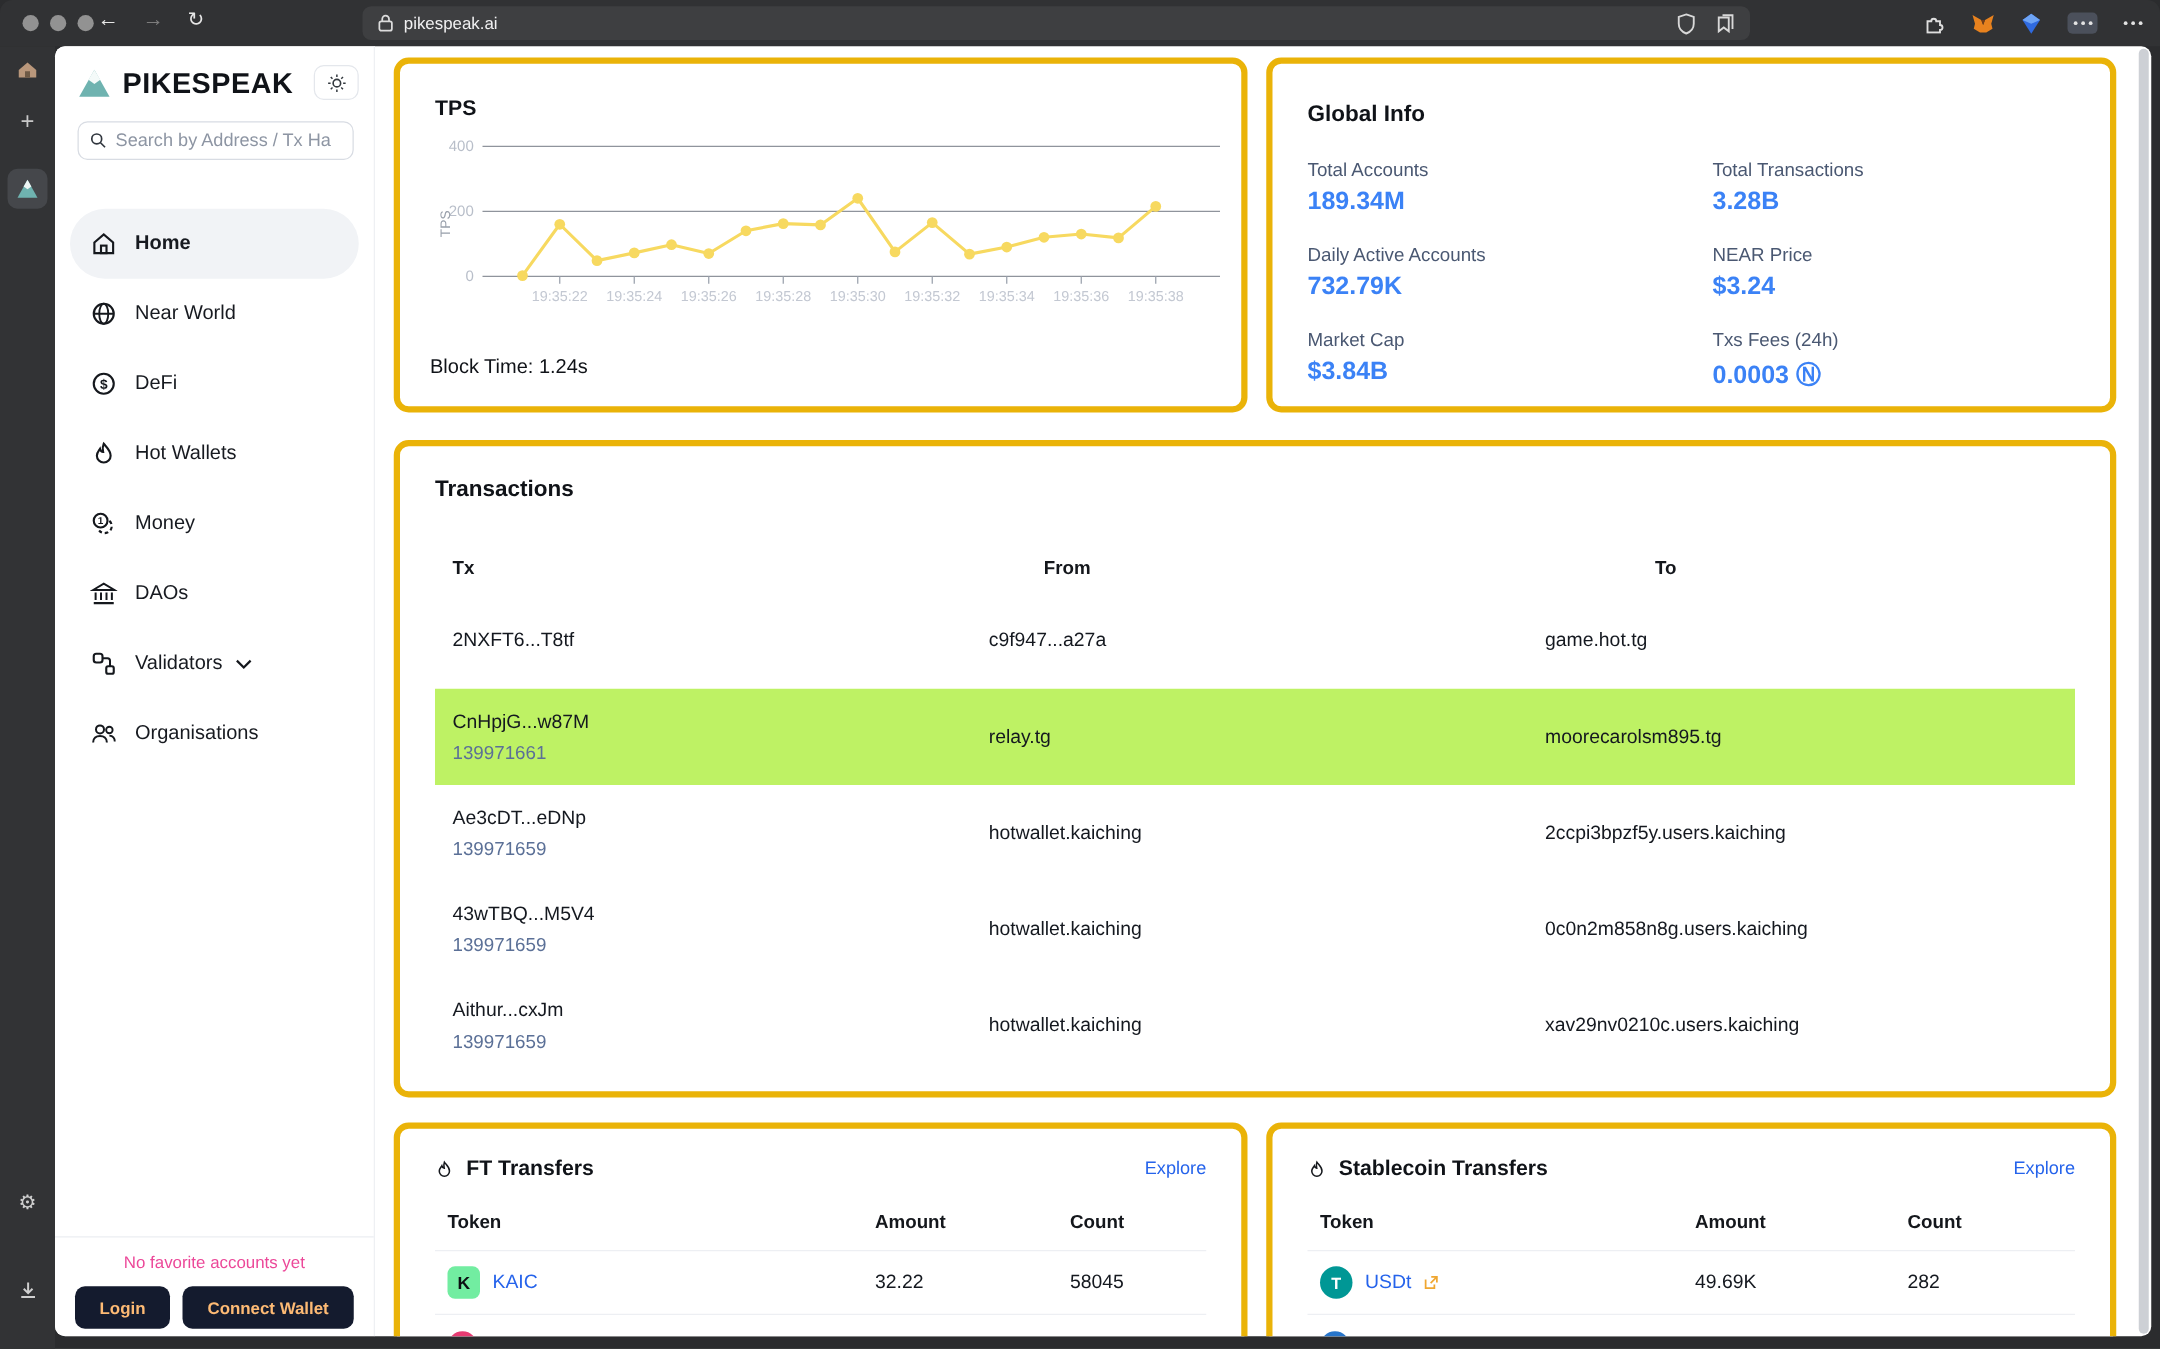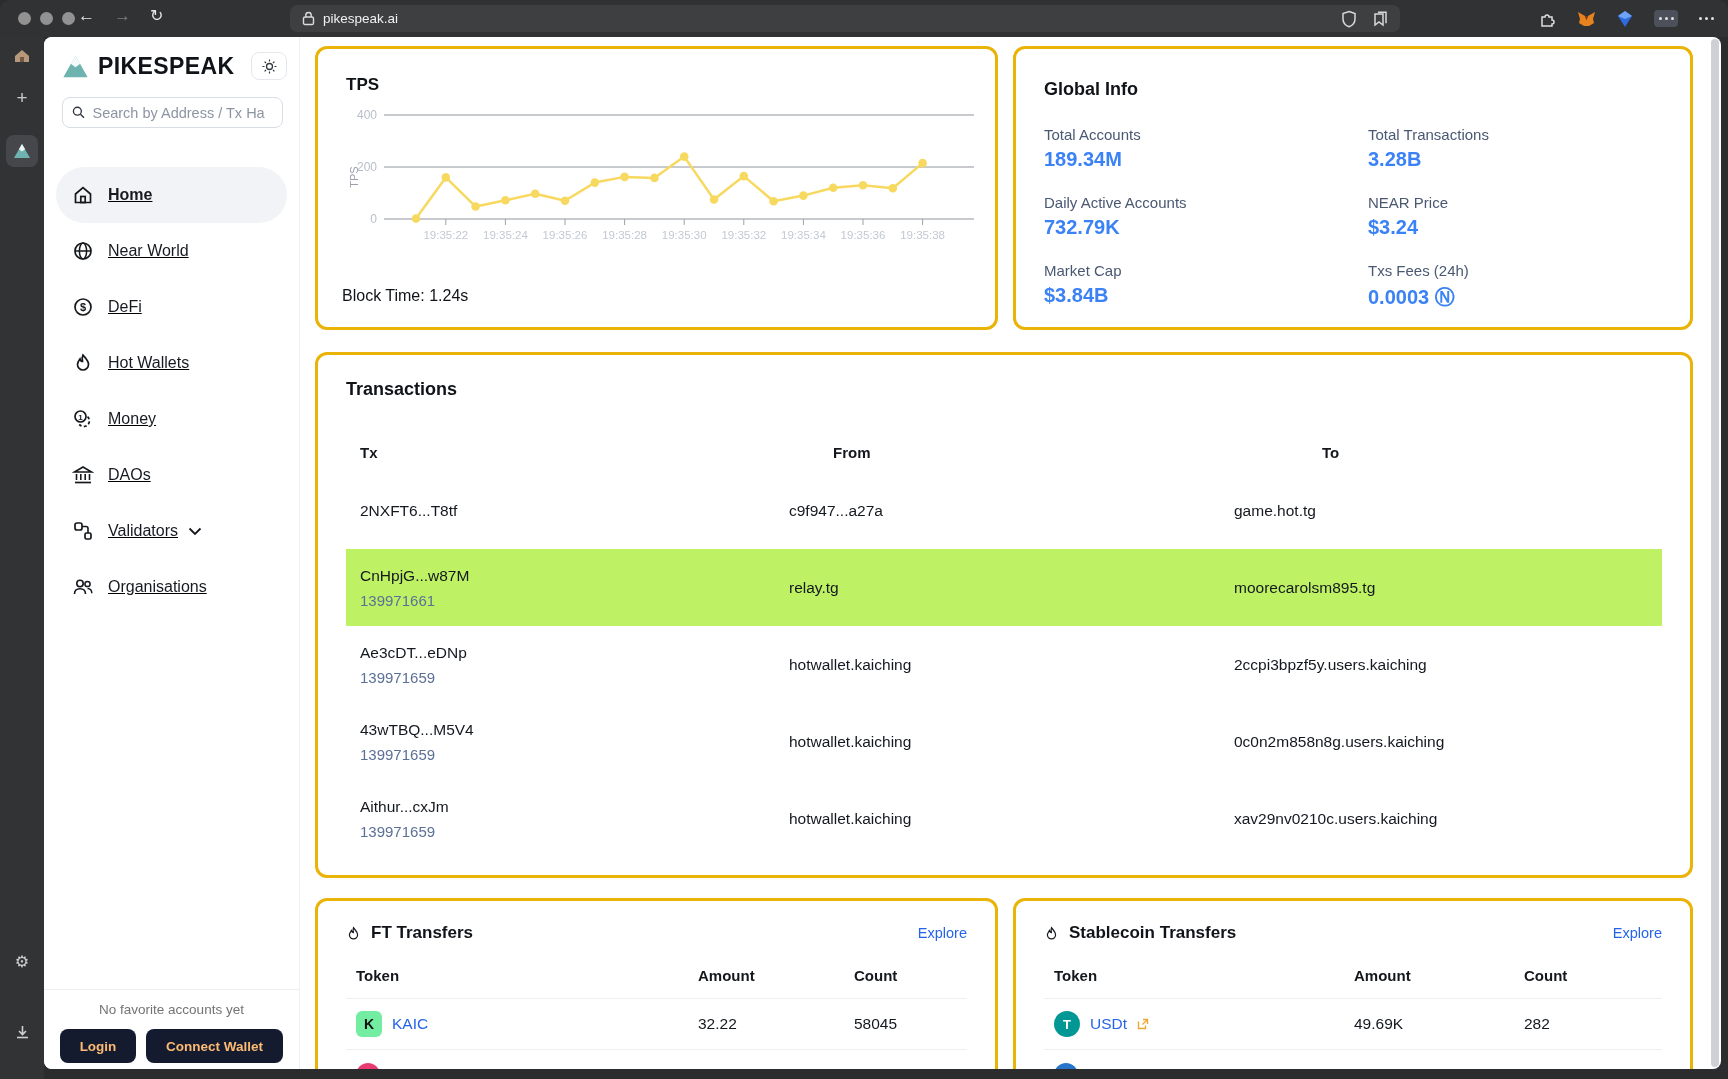--- a/index.html
+++ b/index.html
@@ -28,36 +28,36 @@
 
   
   .sidebar { position:absolute; left:0; top:0; width:256px; height:100%; background:#fff; border-right:1px solid #eef0f3; }
   .logo-row { position:absolute; left:18px; top:13px; right:12px; height:32px; display:flex; align-items:center; }
   .logo-text { font-size:23px; font-weight:bold; letter-spacing:.4px; color:#101318; margin-left:9px; }
   .theme-btn { margin-left:auto; width:36px; height:28px; border:1px solid #e4e7ec; border-radius:8px; background:#fff; display:flex; align-items:center; justify-content:center; }
   .search-box { position:absolute; left:18px; top:60px; width:221px; height:31px; border:1px solid #d8dce3; border-radius:8px; display:flex; align-items:center; padding:0 9px; }
   .search-box input { border:none; outline:none; width:100%; font-size:14.5px; color:#2a2f38; margin-left:7px; font-family:inherit; background:transparent; }
   .search-box input::placeholder { color:#8d95a3; }
   .nav { position:absolute; left:0; top:130px; width:100%; }
-  .nav-item { position:relative; height:56px; display:flex; align-items:center; padding-left:28px;text-decoration:underline; }
+  .nav-item { position:relative; height:56px; display:flex; align-items:center; padding-left:28px; }
   .nav-item .lbl { font-size:16px; color:#171a20; margin-left:14px; }
   .nav-item.active { background:#f1f3f6; border-radius:28px; margin:0 12px 0 12px; padding-left:16px; }
   .nav-item.active .lbl { font-weight:bold; }
   .nav-ic { width:22px; height:22px; flex:0 0 22px; }
   .chev { margin-left:10px; }
   .side-bottom { position:absolute; left:0; bottom:0; width:100%; }
-  .fav-note { border-top:1px solid #eceef2; text-align:center; padding:12px 0 10px 0; font-size:13.5px; color:#737373; }
+  .fav-note { border-top:1px solid #eceef2; text-align:center; padding:12px 0 10px 0; font-size:13.5px; color:#ec4899; }
   .btn-row { display:flex; gap:10px; padding:2px 16px 6px 16px; }
   .dk-btn { height:34px; background:#141b2e; color:#fdba74; font-size:13.5px; font-weight:bold; border:none; border-radius:8px; display:flex; align-items:center; justify-content:center; font-family:inherit; }
   .btn-login { flex:0 0 76px; }
   .btn-connect { flex:1; }
 
   
   .main { position:absolute; left:256px; top:0; right:0; bottom:0; }
-  .card { position:absolute; background:#fff; border:3px solid #eab308; border-radius:12px; }
+  .card { position:absolute; background:#fff; border:5px solid #eab308; border-radius:12px; }
   .card-title { font-size:17px; font-weight:bold; color:#101318; }
 
   .tps-card { left:15px; top:9px; width:683px; height:284px; padding:26px 28px; }
   .block-time { position:absolute; left:24px; bottom:22px; font-size:16px; color:#101318; }
 
   .global-card { left:713px; top:9px; width:680px; height:284px; padding:30px 28px; }
   .gi-grid { margin-top:26px; display:grid; grid-template-columns:324px 1fr; row-gap:23px; }
   .gi-label { font-size:15px; color:#4a5872; }
   .gi-value { font-size:20px; font-weight:bold; color:#3b82f6; margin-top:5px; }
 

